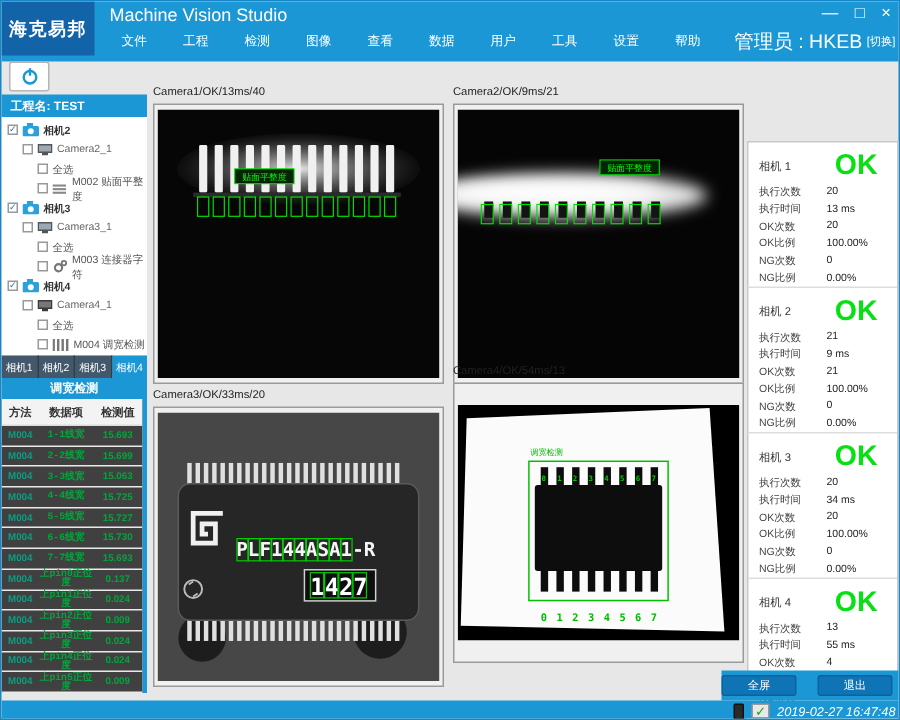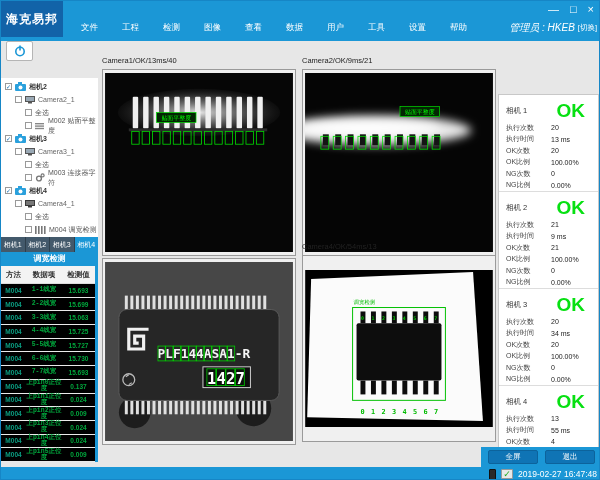--- a/index.html
+++ b/index.html
@@ -8,21 +8,21 @@
 
   
   .titlebar { position:absolute; left:0; top:0; width:600px; height:40px; background:#1b97d6; }
   .logo { position:absolute; left:0; top:0; width:62px; height:36px; background:#1263a8; color:#fff;
           font-weight:bold; font-size:12px; display:flex; align-items:center; justify-content:center; letter-spacing:1px; }
   .app-title { position:absolute; left:72px; top:2px; color:#fff; font-size:12px; }
   .win-controls { position:absolute; right:7px; top:1px; display:flex; gap:11px; color:#fff; font-size:11px; line-height:14px; }
   .win-controls span { cursor:default; }
   .menubar { position:absolute; left:68px; right:4px; top:19px; height:16px; display:flex; align-items:center; color:#fff; font-size:8.5px; }
   .menu-item { padding:0 12px; cursor:default; }
-  .admin { margin-left:auto; font-size:10px;font-style:italic; }
+  .admin { margin-left:auto; font-size:13px; }
   .switch { font-size:7.5px; margin-left:3px; }
 
   
   .power-btn { position:absolute; left:5px; top:40px; width:27px; height:20px; background:#fff; border:1px solid #b5b5b5; border-radius:2px;
                display:flex; align-items:center; justify-content:center; }
   .project-bar { position:absolute; left:0; top:62px; width:97px; height:15px; background:#1b97d6; color:#fff;
                  font-size:8px; font-weight:bold; line-height:15px; padding-left:6px; }
   .tree { position:absolute; left:0; top:77px; width:97px; height:159px; background:#fff; padding-top:2px; }
   .tree-row { height:13px; display:flex; align-items:center; font-size:7px; color:#333; gap:3px; }
   .ind0 { padding-left:4px; font-weight:bold; }
@@ -32,21 +32,21 @@
   .cb.checked::after { content:"✓"; }
   .tree-ico { flex:none; display:inline-flex; }
 
   .tabs { position:absolute; left:0; top:236px; width:97px; height:15px; display:flex; }
   .tab { flex:1; background:#43596b; color:#fff; font-size:7px; display:flex; align-items:center; justify-content:center;
          border-right:1px solid #2e3f4c; cursor:default; }
   .tab.active { background:#1b97d6; border-right:none; }
 
   .table-title { position:absolute; left:0; top:251px; width:97px; height:14px; background:#1b97d6; color:#fff;
                  font-size:8px; font-weight:bold; text-align:center; line-height:14px; }
-  .dtable { position:absolute; left:0; top:265px; width:94px; height:196px; background:#000000; font-size:6.5px; overflow:hidden; }
+  .dtable { position:absolute; left:0; top:265px; width:94px; height:196px; background:#404040; font-size:6.5px; overflow:hidden; }
   .thead { display:flex; height:18px; background:#f3f3f3; border-bottom:1px solid #dcdcdc; font-weight:bold; color:#333; font-size:7.5px; align-items:center; }
   .c1 { width:25px; text-align:center; }
   .c2 { width:36px; text-align:center;font-family:Liberation Mono, monospace; }
   .c3 { width:33px; text-align:center; }
   .tr { display:flex; height:13.7px; border-bottom:1px solid #eaeaea; align-items:center; }
   .td.m { color:#0a9e82; font-weight:bold; }
   .td.i { color:#00a63c; font-weight:bold; line-height:6px; }
   .td.v { color:#00a63c; font-weight:bold; }
   .tscroll { position:absolute; left:94px; top:251px; width:3px; height:210px; background:#1b97d6; }
 
@@ -65,38 +65,39 @@
   .sec:last-child { border-bottom:none; }
   .sec-head { display:flex; align-items:center; height:22px; }
   .sec-name { font-size:7.5px; color:#333; }
   .sec-ok { margin-left:auto; margin-right:6px; font-size:19px; font-weight:bold; color:#07e012; }
   .mrow { display:flex; height:11.5px; font-size:7px; color:#444; align-items:center; }
   .ml { width:45px; }
   .mv { color:#222; }
 
   
   .btn-strip { position:absolute; left:480px; top:446px; width:120px; height:20px; background:#1b97d6;
-               display:flex; align-items:center; justify-content:flex-end; gap:7px; padding-right:6px; }
+               display:flex; align-items:center; justify-content:flex-end; gap:14px; padding-right:6px; }
   .bbtn { width:50px; height:14px; background:#0f74b5; color:#fff; font-size:7.5px; border:1px solid #0c639c;
           border-radius:2px; text-align:center; line-height:12px; cursor:default; }
   .statusbar { position:absolute; left:0; top:466px; width:600px; height:14px; background:#1b97d6;
-               display:flex; align-items:center; justify-content:flex-end; gap:5px; padding-right:4px; }
+               display:flex; align-items:center; justify-content:flex-end; gap:5px; padding-right:4px;font-style:italic; }
   .phone-ico { width:7px; height:11px; background:#2a2a2a; border-radius:1px; border:1px solid #111; }
   .check-ico { width:12px; height:10px; background:#e9e9e9; border:1px solid #9a9a9a; border-radius:1px;
                color:#1faa1f; font-size:9px; line-height:9px; font-weight:bold; text-align:center; }
   .check-ico::after { content:"✓"; }
   .timestamp { color:#fff; font-size:8.5px; }
 </style>
 </head>
 <body>
 
 <div class="window">
 
   <div class="titlebar">
     <div class="logo">海克易邦</div>
+    <span class="app-title">Machine Vision Studio</span>
     <div class="win-controls">
       <span>—</span>
       <span>□</span>
       <span>×</span>
     </div>
     <div class="menubar">
       <span class="menu-item">文件</span>
       <span class="menu-item">工程</span>
       <span class="menu-item">检测</span>
       <span class="menu-item">图像</span>
@@ -111,20 +112,21 @@
     </div>
   </div>
 
   <div class="power-btn">
     <svg width="12" height="12" viewBox="0 0 12 12">
       <circle cx="6" cy="6.5" r="4.2" fill="none" stroke="#1b97d6" stroke-width="1.6"></circle>
       <rect x="5.2" y="0.5" width="1.6" height="5" fill="#1b97d6"></rect>
     </svg>
   </div>
 
+  <div class="project-bar">工程名: TEST</div>
 
   <div class="tree">
     <div class="tree-row ind0">
       <span class="cb checked"></span>
       <span class="tree-ico">
           <svg width="11" height="9">
             <rect x="3" y="0" width="4" height="2" fill="#2aa0dc"></rect>
             <rect width="11" height="7" y="2" rx="1" fill="#2aa0dc"></rect>
             <circle cx="5.5" cy="5.5" r="2" fill="#fff"></circle>
           </svg>
@@ -402,20 +404,21 @@
             <rect x="116" y="64" width="8" height="13"></rect>
             <rect x="128.5" y="64" width="8" height="13"></rect>
         </g>
         <rect x="96" y="34" width="40" height="10" fill="#032503" stroke="#00e000" stroke-width="0.7"></rect>
         <text x="116" y="41.5" text-anchor="middle" font-size="6" fill="#00ff00">贴面平整度</text>
       </svg>
     </div>
   </div>
 
   <div class="cam" id="cam3">
+    <div class="cam-head">Camera3/OK/33ms/20</div>
     <div class="cam-frame">
       <svg class="photo" width="188" height="179" viewBox="0 0 190 181">
         <rect width="190" height="181" fill="#474747"></rect>
         <circle cx="30" cy="152" r="16" fill="#1d1d1d"></circle>
         <circle cx="150" cy="148" r="18" fill="#1d1d1d"></circle>
         <g fill="#e0e0e0">
           <rect x="20" y="34" width="3" height="16"></rect>
             <rect x="25.6" y="34" width="3" height="16"></rect>
             <rect x="31.2" y="34" width="3" height="16"></rect>
             <rect x="36.8" y="34" width="3" height="16"></rect>

